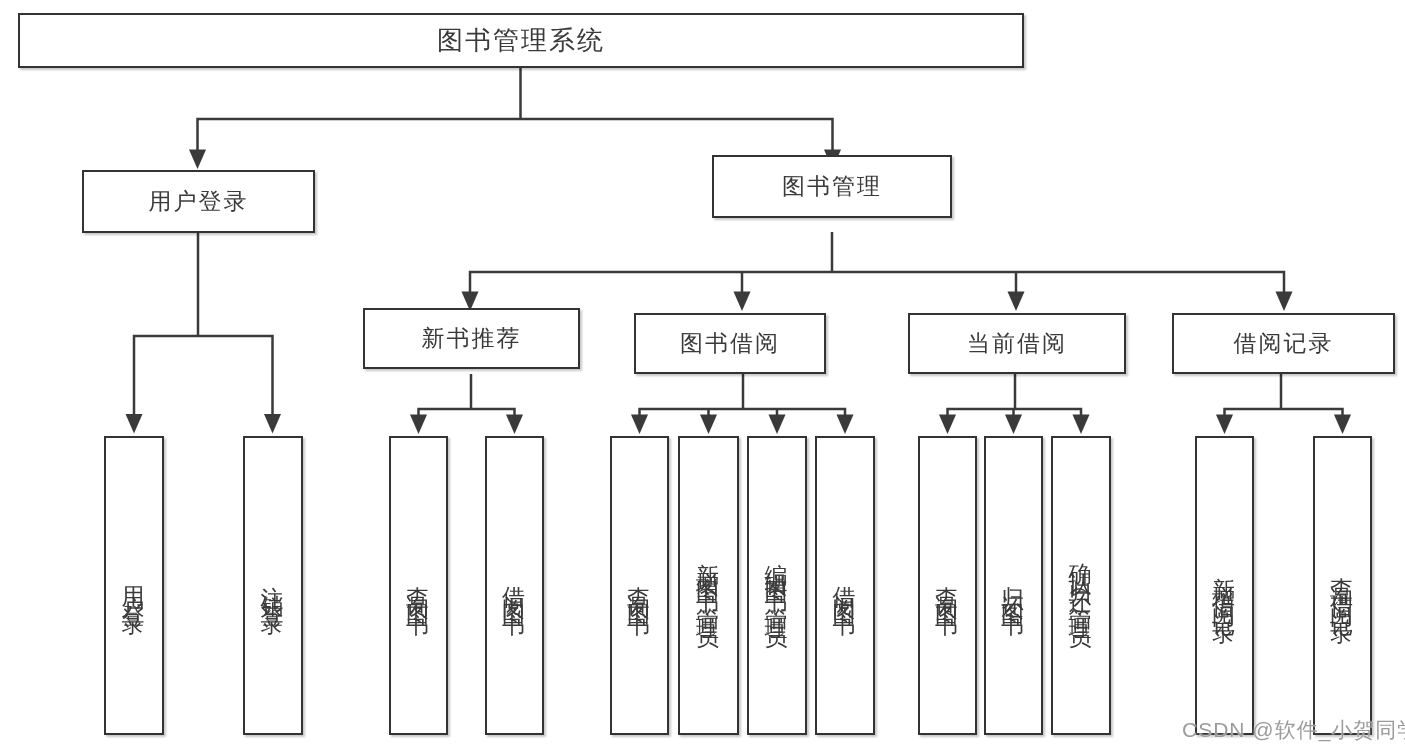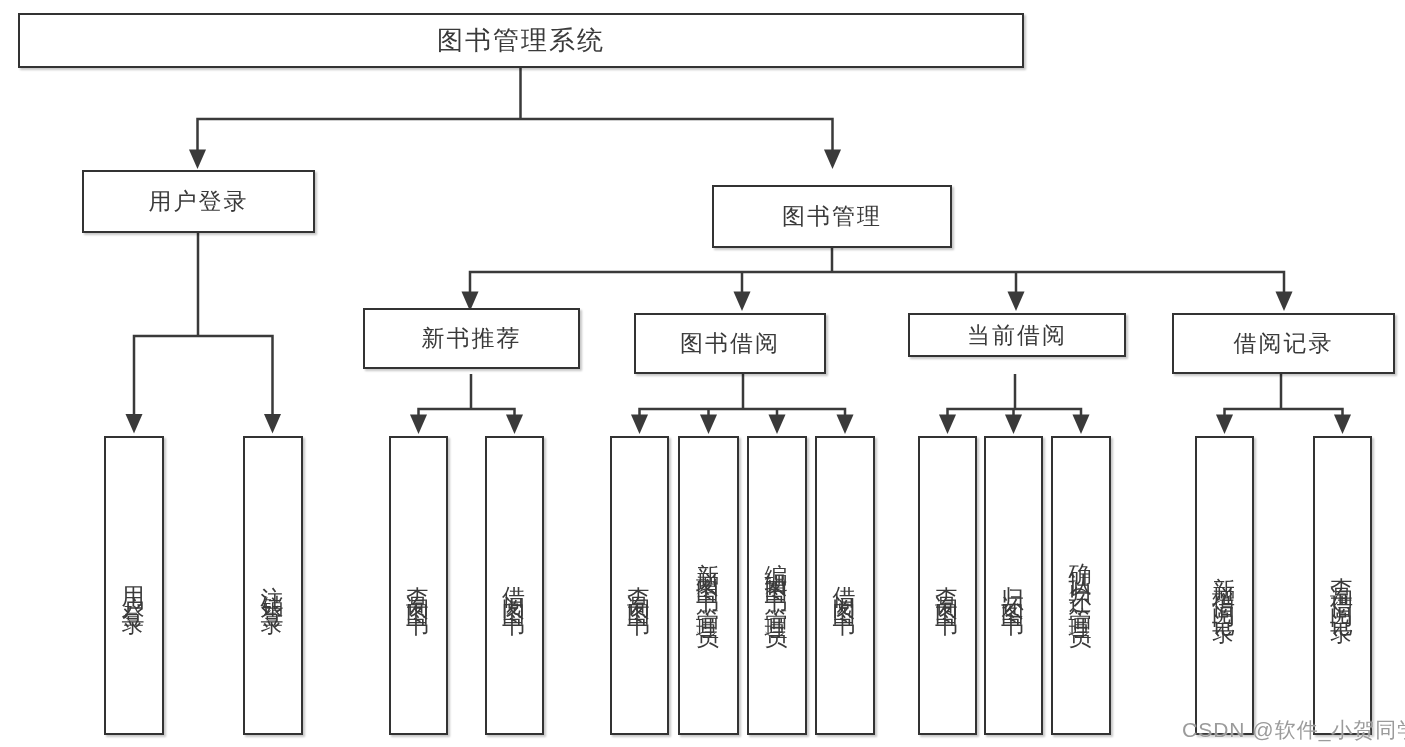--- a/index.html
+++ b/index.html
@@ -104,25 +104,25 @@
       <polygon points="1005,414.5 1022,414.5 1013.5,434"></polygon>
       <polygon points="1072.5,414.5 1089.5,414.5 1081,434"></polygon>
       <polygon points="1216,414.5 1233,414.5 1224.5,434"></polygon>
       <polygon points="1334,414.5 1351,414.5 1342.5,434"></polygon>
     </g>
   </svg>
 
   <div class="node root" style="left:18px; top:13px; width:1006px; height:55px;">图书管理系统</div>
 
   <div class="node" style="left:82px; top:170px; width:233px; height:63px;">用户登录</div>
-  <div class="node" style="left:712px; top:185px; width:240px; height:63px;">图书管理</div>
+  <div class="node" style="left:712px; top:155px; width:240px; height:63px;">图书管理</div>
 
   <div class="node" style="left:363px; top:308px; width:217px; height:61px;">新书推荐</div>
   <div class="node" style="left:634px; top:313px; width:192px; height:61px;">图书借阅</div>
-  <div class="node" style="left:908px; top:313px; width:218px; height:44px;">当前借阅</div>
+  <div class="node" style="left:908px; top:313px; width:218px; height:61px;">当前借阅</div>
   <div class="node" style="left:1172px; top:313px; width:223px; height:61px;">借阅记录</div>
 
   <div class="node leaf" style="left:104px; top:436px; width:60px; height:299px;">用户登录</div>
   <div class="node leaf" style="left:243px; top:436px; width:60px; height:299px;">注销登录</div>
 
   <div class="node leaf" style="left:389px; top:436px; width:59px; height:299px;">查询图书</div>
   <div class="node leaf" style="left:485px; top:436px; width:59px; height:299px;">借阅图书</div>
 
   <div class="node leaf" style="left:610px; top:436px; width:59px; height:299px;">查询图书</div>
   <div class="node leaf" style="left:678px; top:436px; width:61px; height:299px;">新增图书（管理员）</div>

